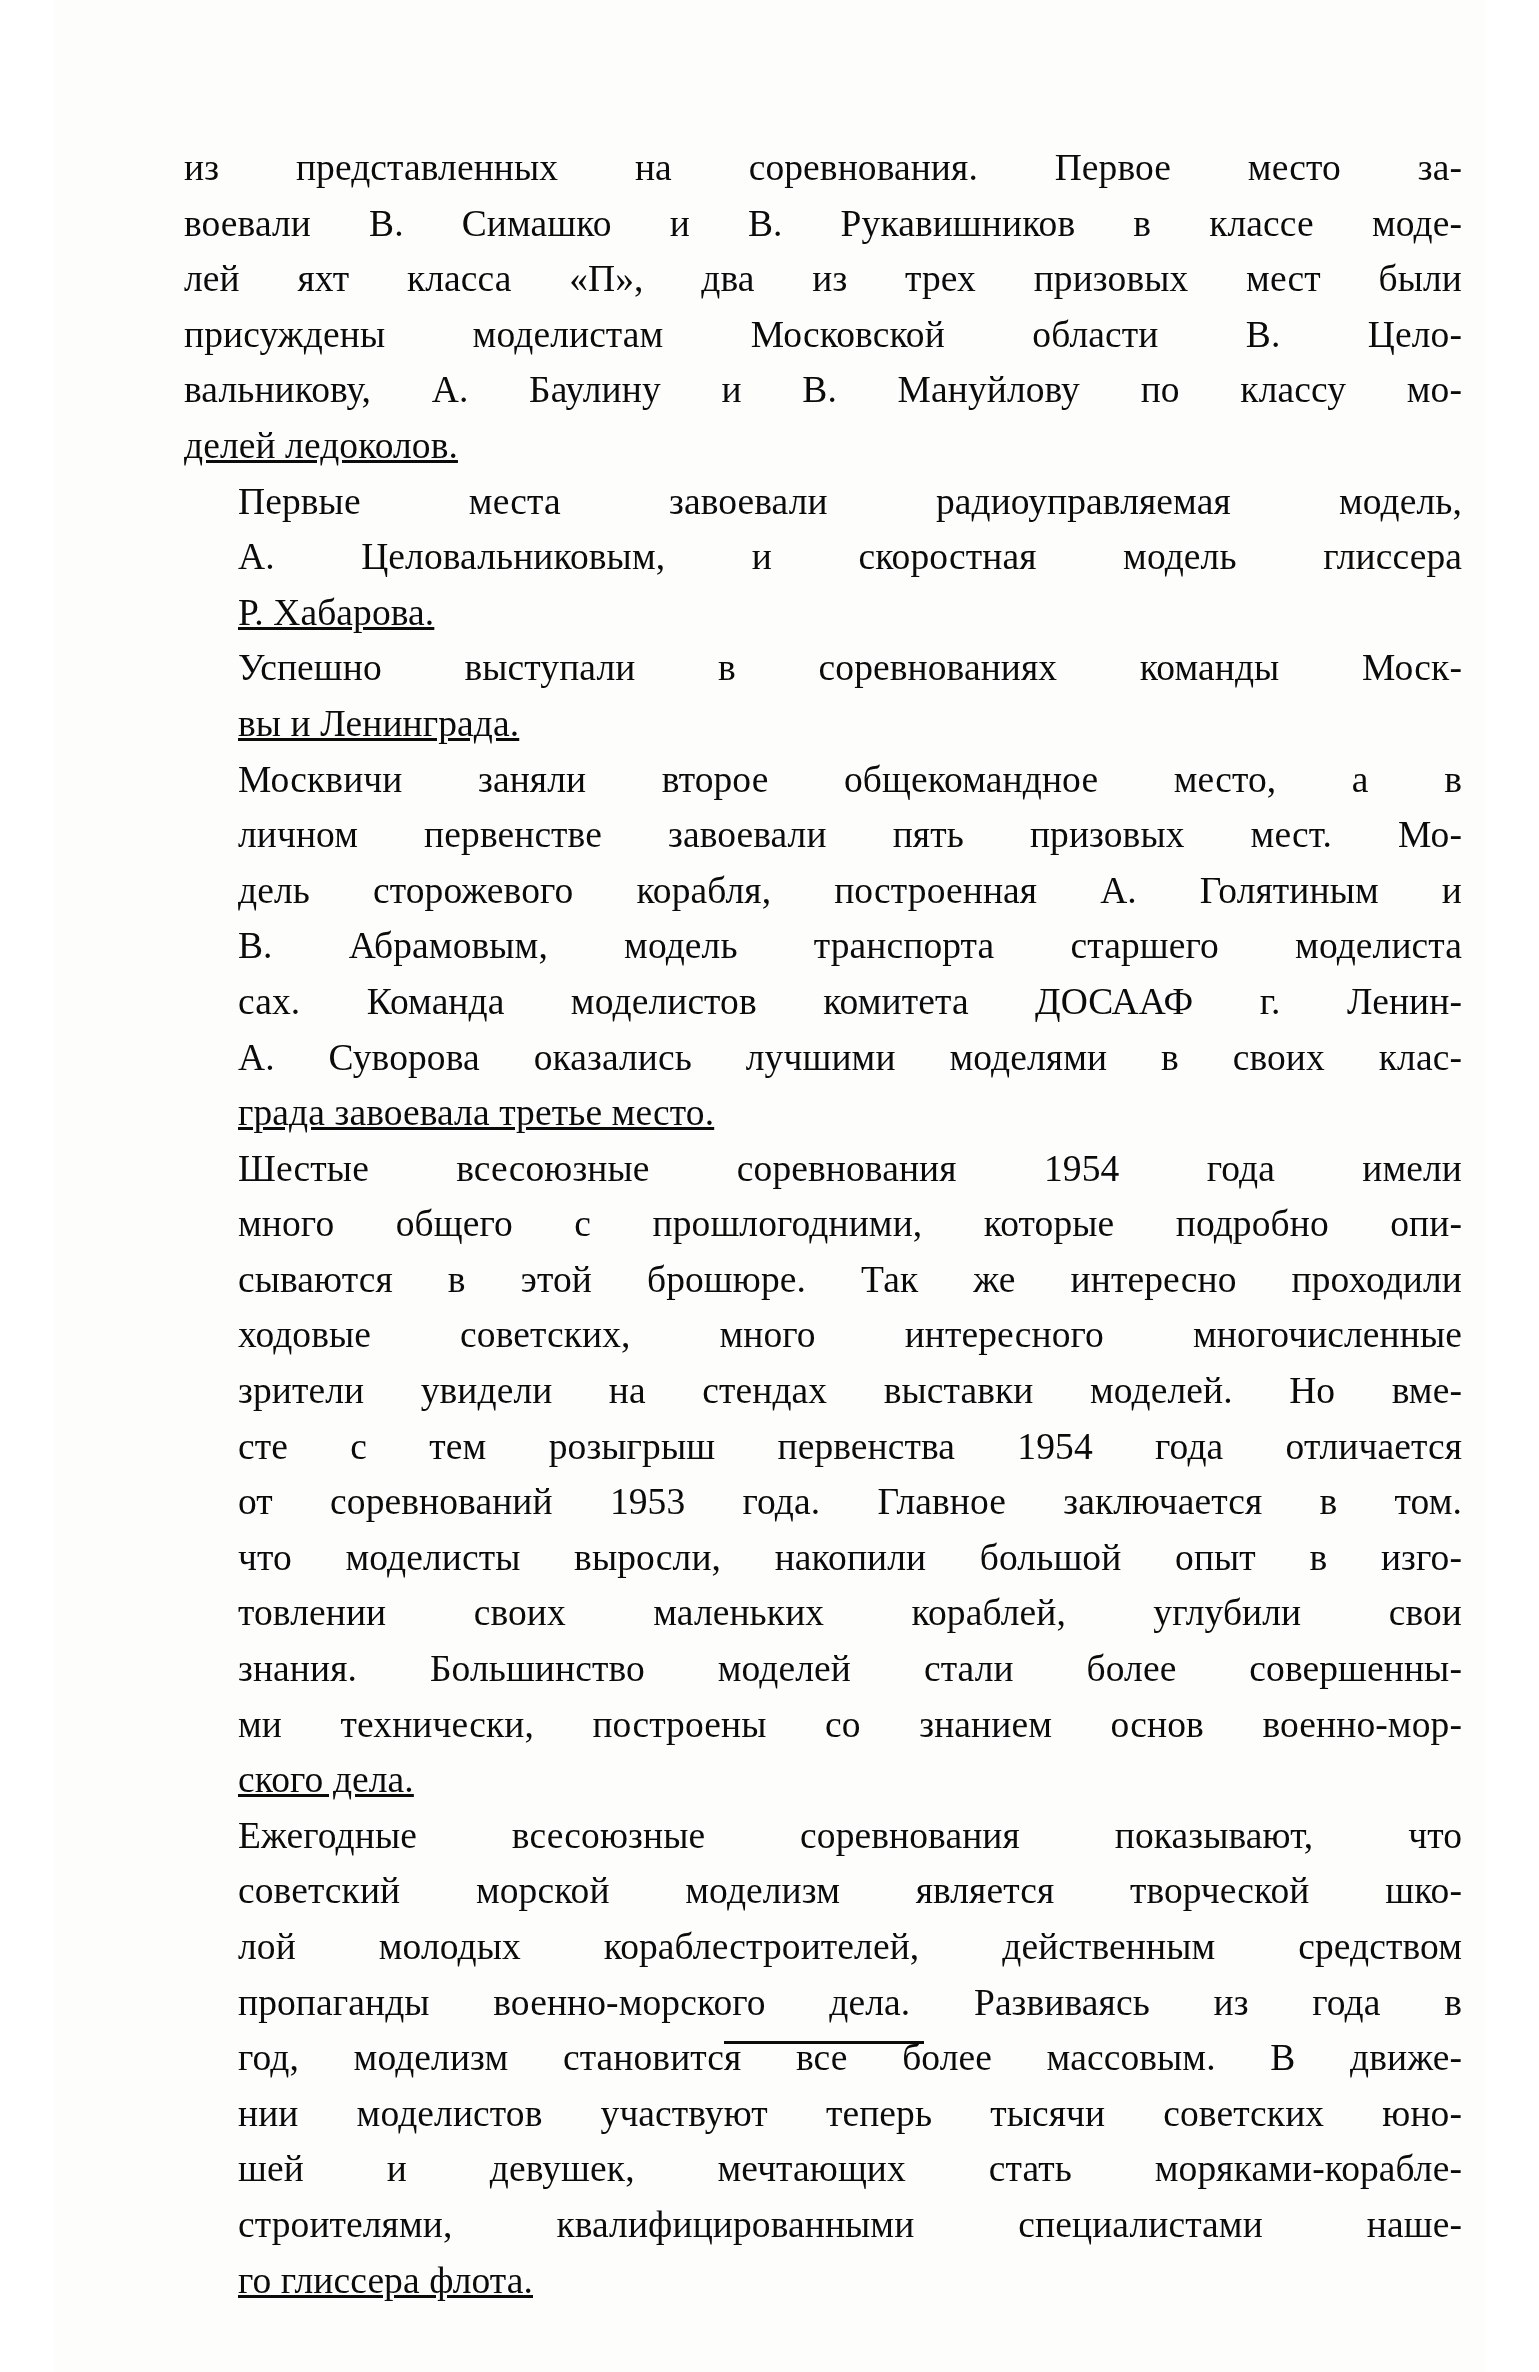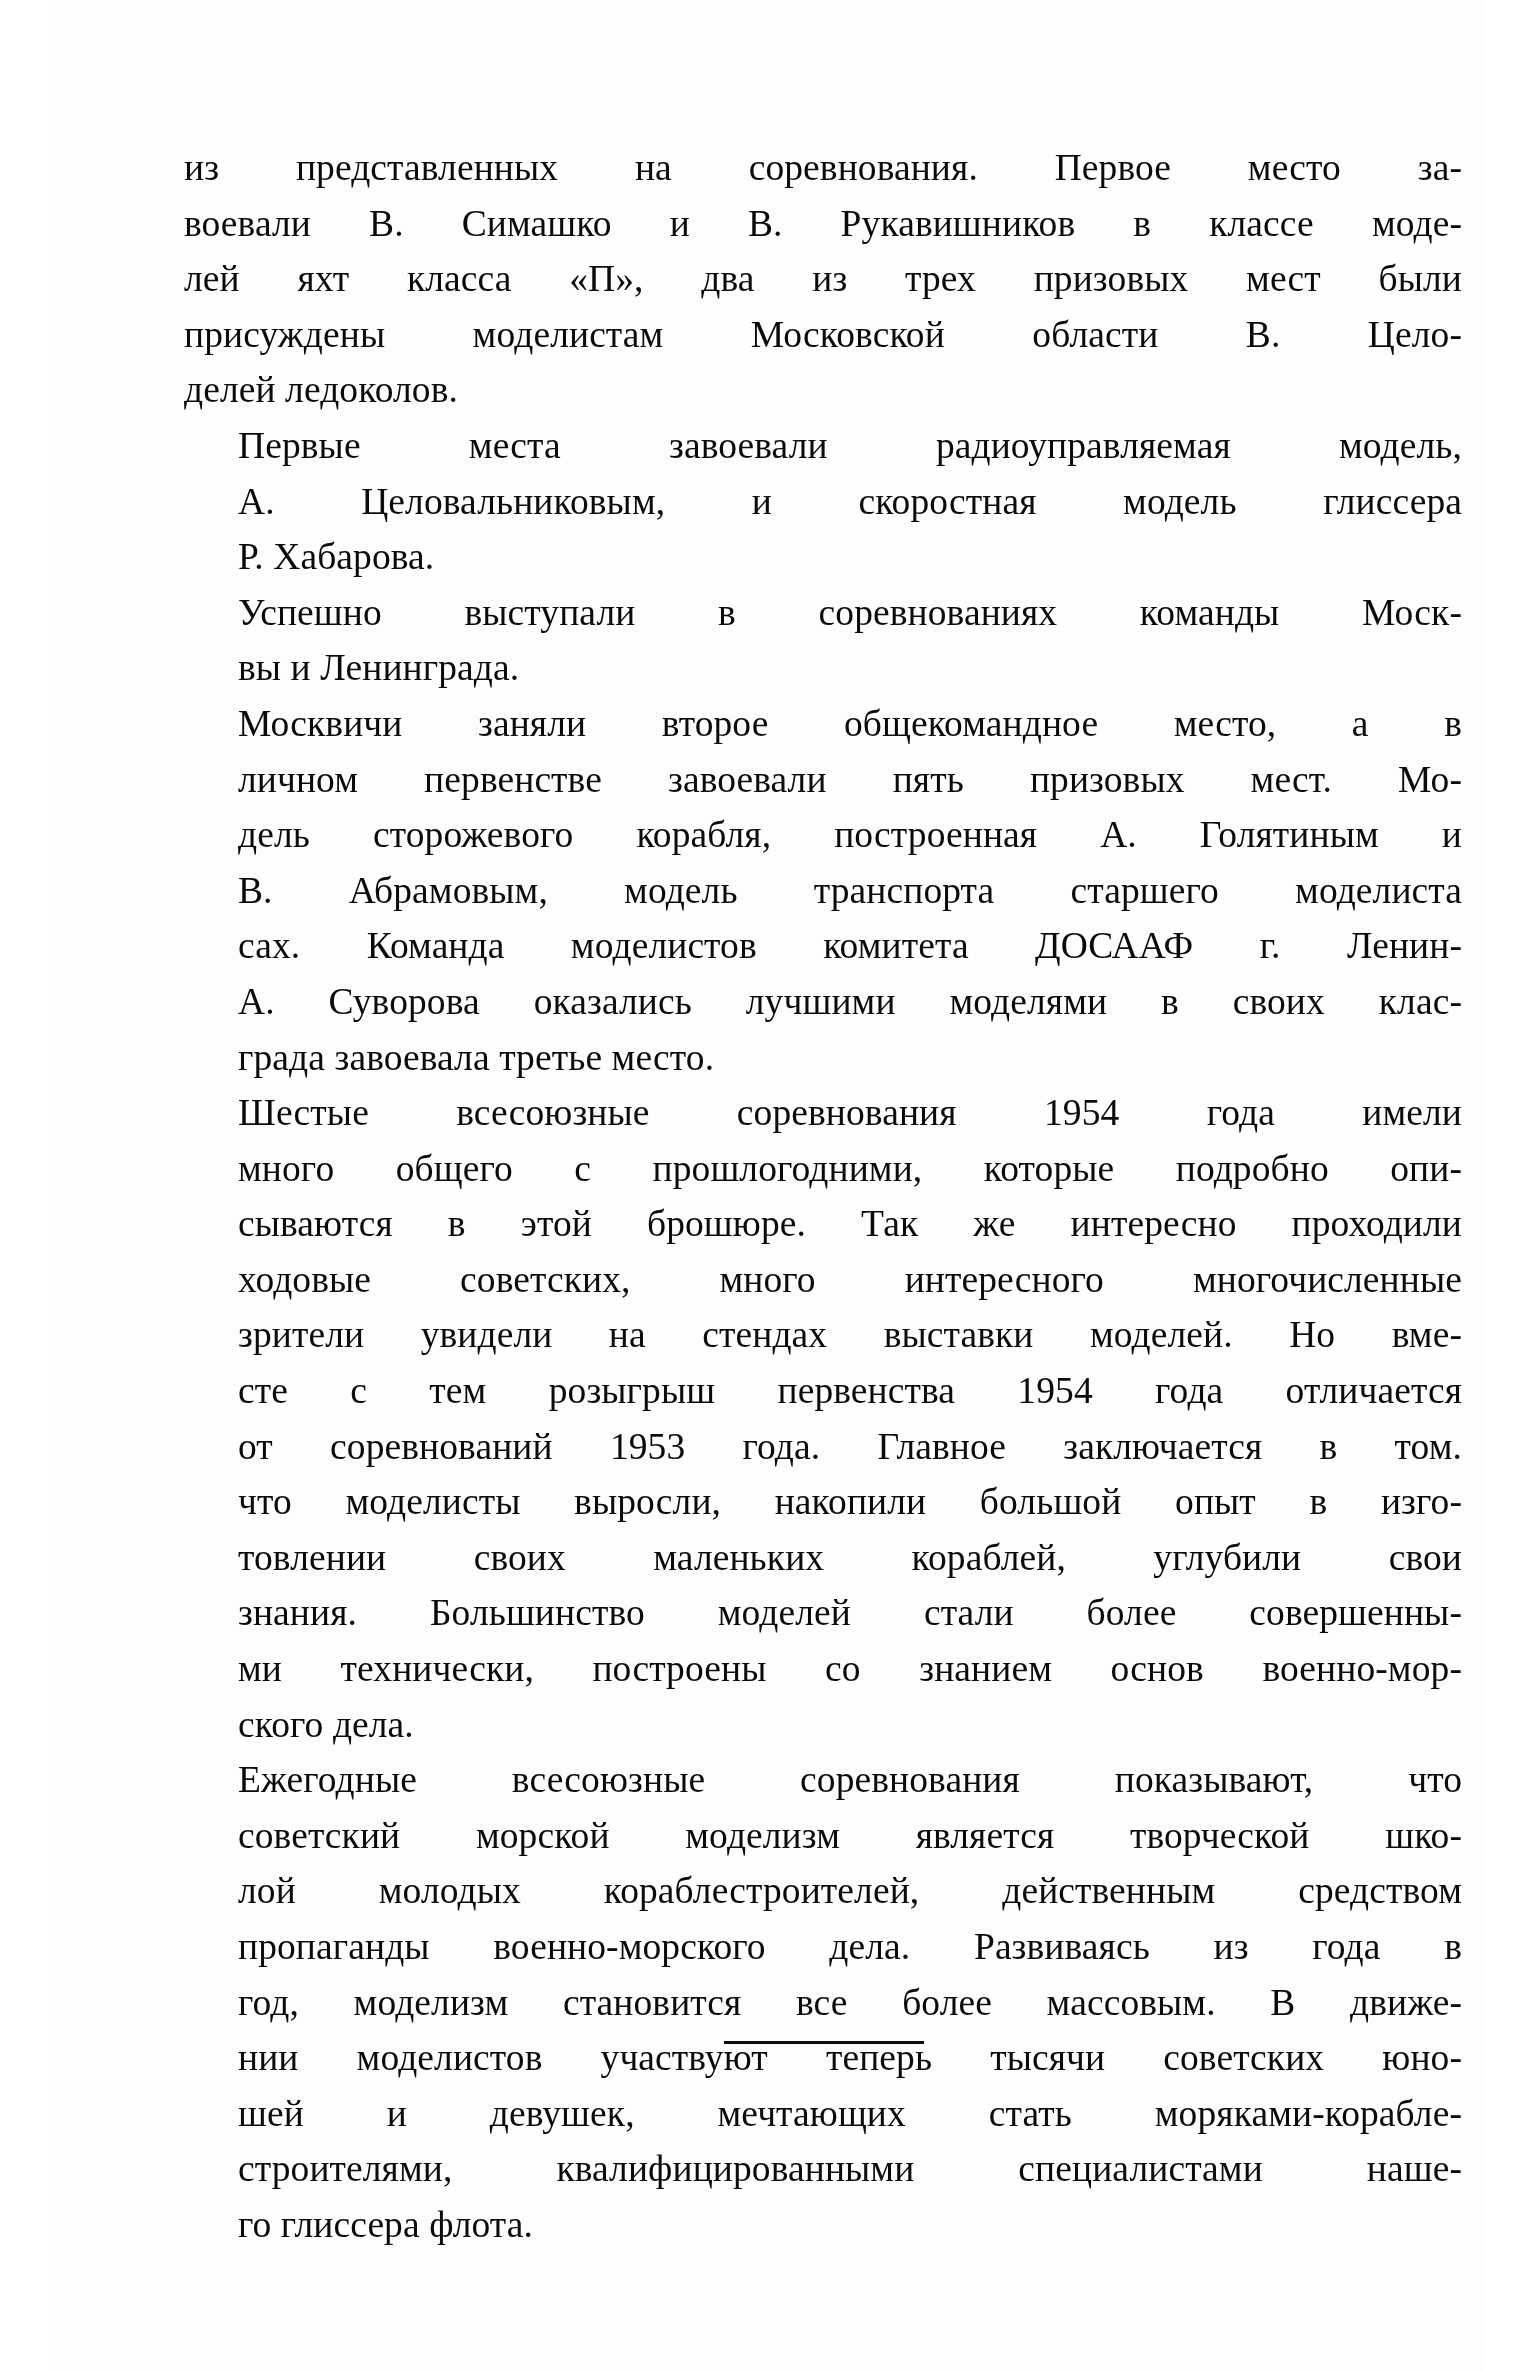--- a/index.html
+++ b/index.html
@@ -45,20 +45,21 @@
   }
   .line.j {
     text-align: justify;
     text-align-last: justify;
     white-space: normal;
   }
   .line.last {
     text-align: right;
     text-align-last: left;
     white-space: normal;
+    text-decoration: underline;
   }
   .rule-wrap {
     position: absolute;
     left: 0;
     top: 2030px;
     width: 1539px;
     text-align: center;
   }
   .rule {
     display: inline-block;
@@ -70,20 +71,21 @@
 </head>
 <body>
 
 <div class="page">
   <div class="text-column" id="col">
       <p class="para">
         <span class="line j">из представленных на соревнования. Первое место за-</span>
         <span class="line j">воевали В. Симашко и В. Рукавишников в классе моде-</span>
         <span class="line j">лей яхт класса «П», два из трех призовых мест были</span>
         <span class="line j">присуждены моделистам Московской области В. Цело-</span>
+        <span class="line j">вальникову, А. Баулину и В. Мануйлову по классу мо-</span>
         <span class="line last">делей ледоколов.</span>
       </p>
       <p class="para indent">
         <span class="line j">Первые места завоевали радиоуправляемая модель,</span>
         <span class="line j">А. Целовальниковым, и скоростная модель глиссера</span>
         <span class="line last">Р. Хабарова.</span>
       </p>
       <p class="para indent">
         <span class="line j">Успешно выступали в соревнованиях команды Моск-</span>
         <span class="line last">вы и Ленинграда.</span>

